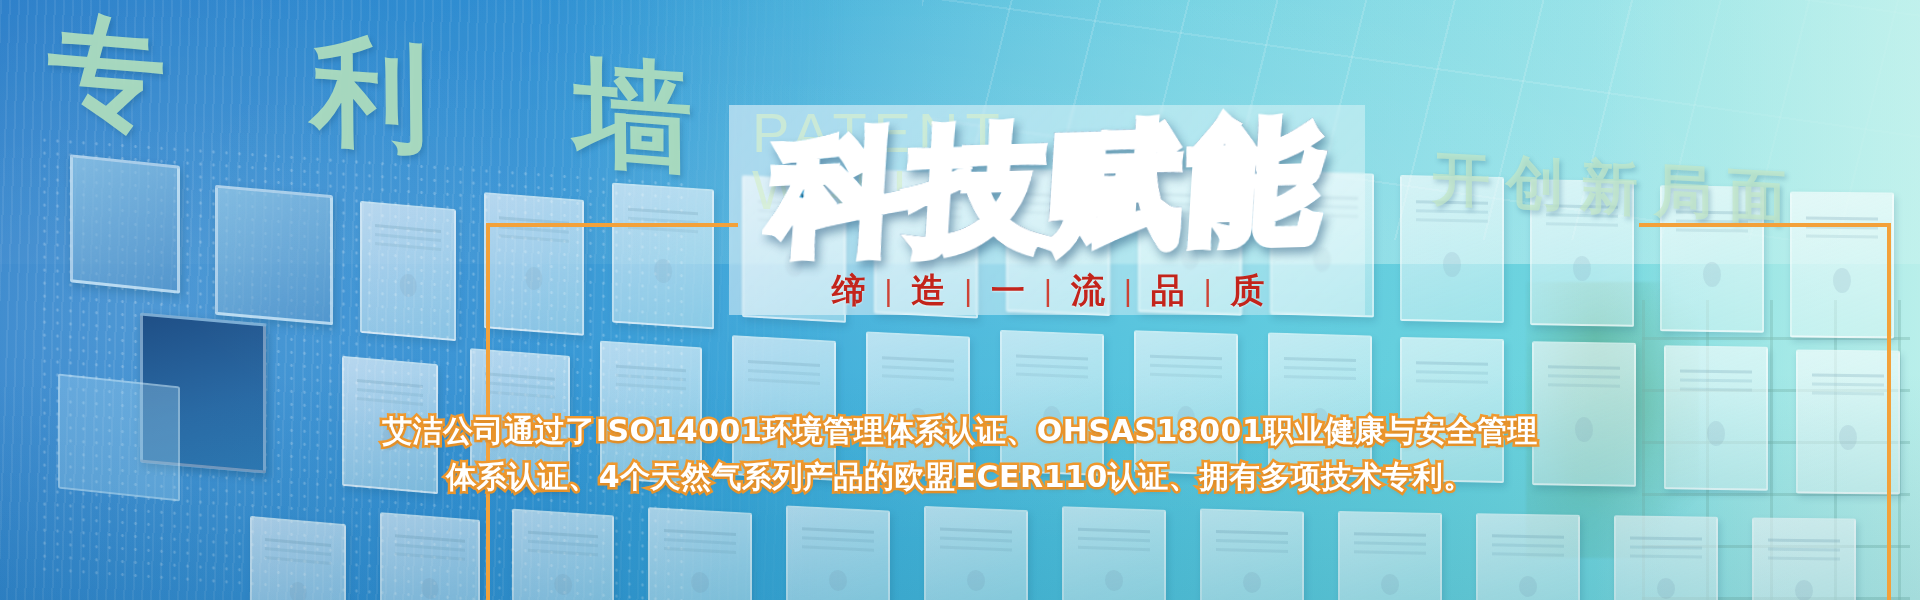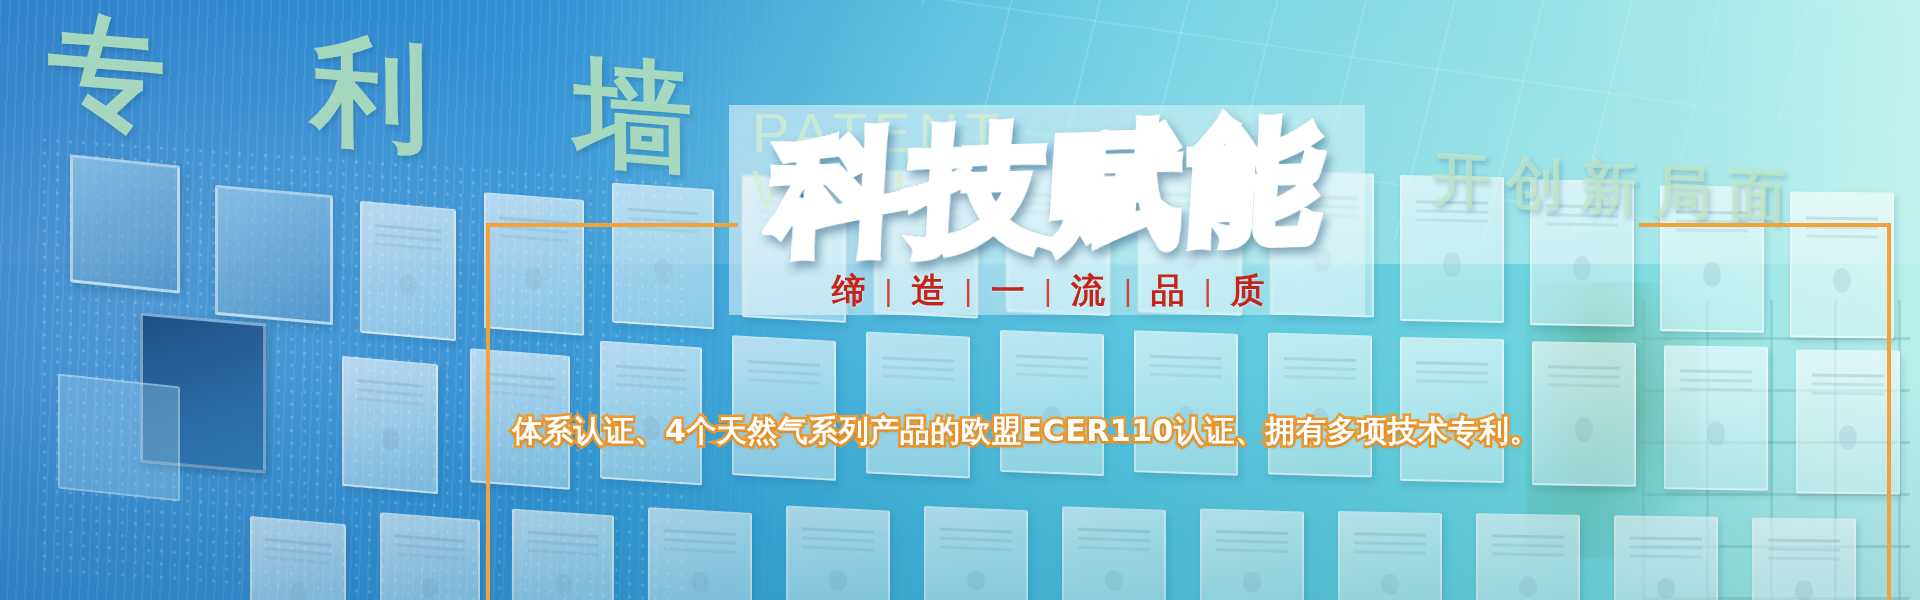--- a/index.html
+++ b/index.html
@@ -226,21 +226,21 @@
     font-family:"DejaVu Sans","Liberation Sans",sans-serif;
     font-weight:700;
     font-size:30px;
     line-height:1.52;
     color:#ffffff;
     -webkit-text-stroke:5px #f29a2e;
     paint-order:stroke fill;
     letter-spacing:0.5px;
     text-shadow:0 2px 4px rgba(120,70,10,0.25);
   }
-  .para .ln2{display:block;text-align:right;}
+  .para .ln2{display:block;}
 </style>
 </head>
 <body>
 
 <div class="stage">
 
   <div class="bg-base"></div>
   <div class="bg-leftwall"></div>
   <div class="bg-leftwall-curve"></div>
   <div class="bg-ceiling"></div>
@@ -327,16 +327,17 @@
   </div>
 
   <div class="frame">
     <div class="ln top-l"></div>
     <div class="ln top-r"></div>
     <div class="ln left-v"></div>
     <div class="ln right-v"></div>
   </div>
 
   <div class="para">
+    <span>艾洁公司通过了ISO14001环境管理体系认证、OHSAS18001职业健康与安全管理</span>
     <span class="ln2">体系认证、4个天然气系列产品的欧盟ECER110认证、拥有多项技术专利。</span>
   </div>
 
 </div>
 
 </body></html>

